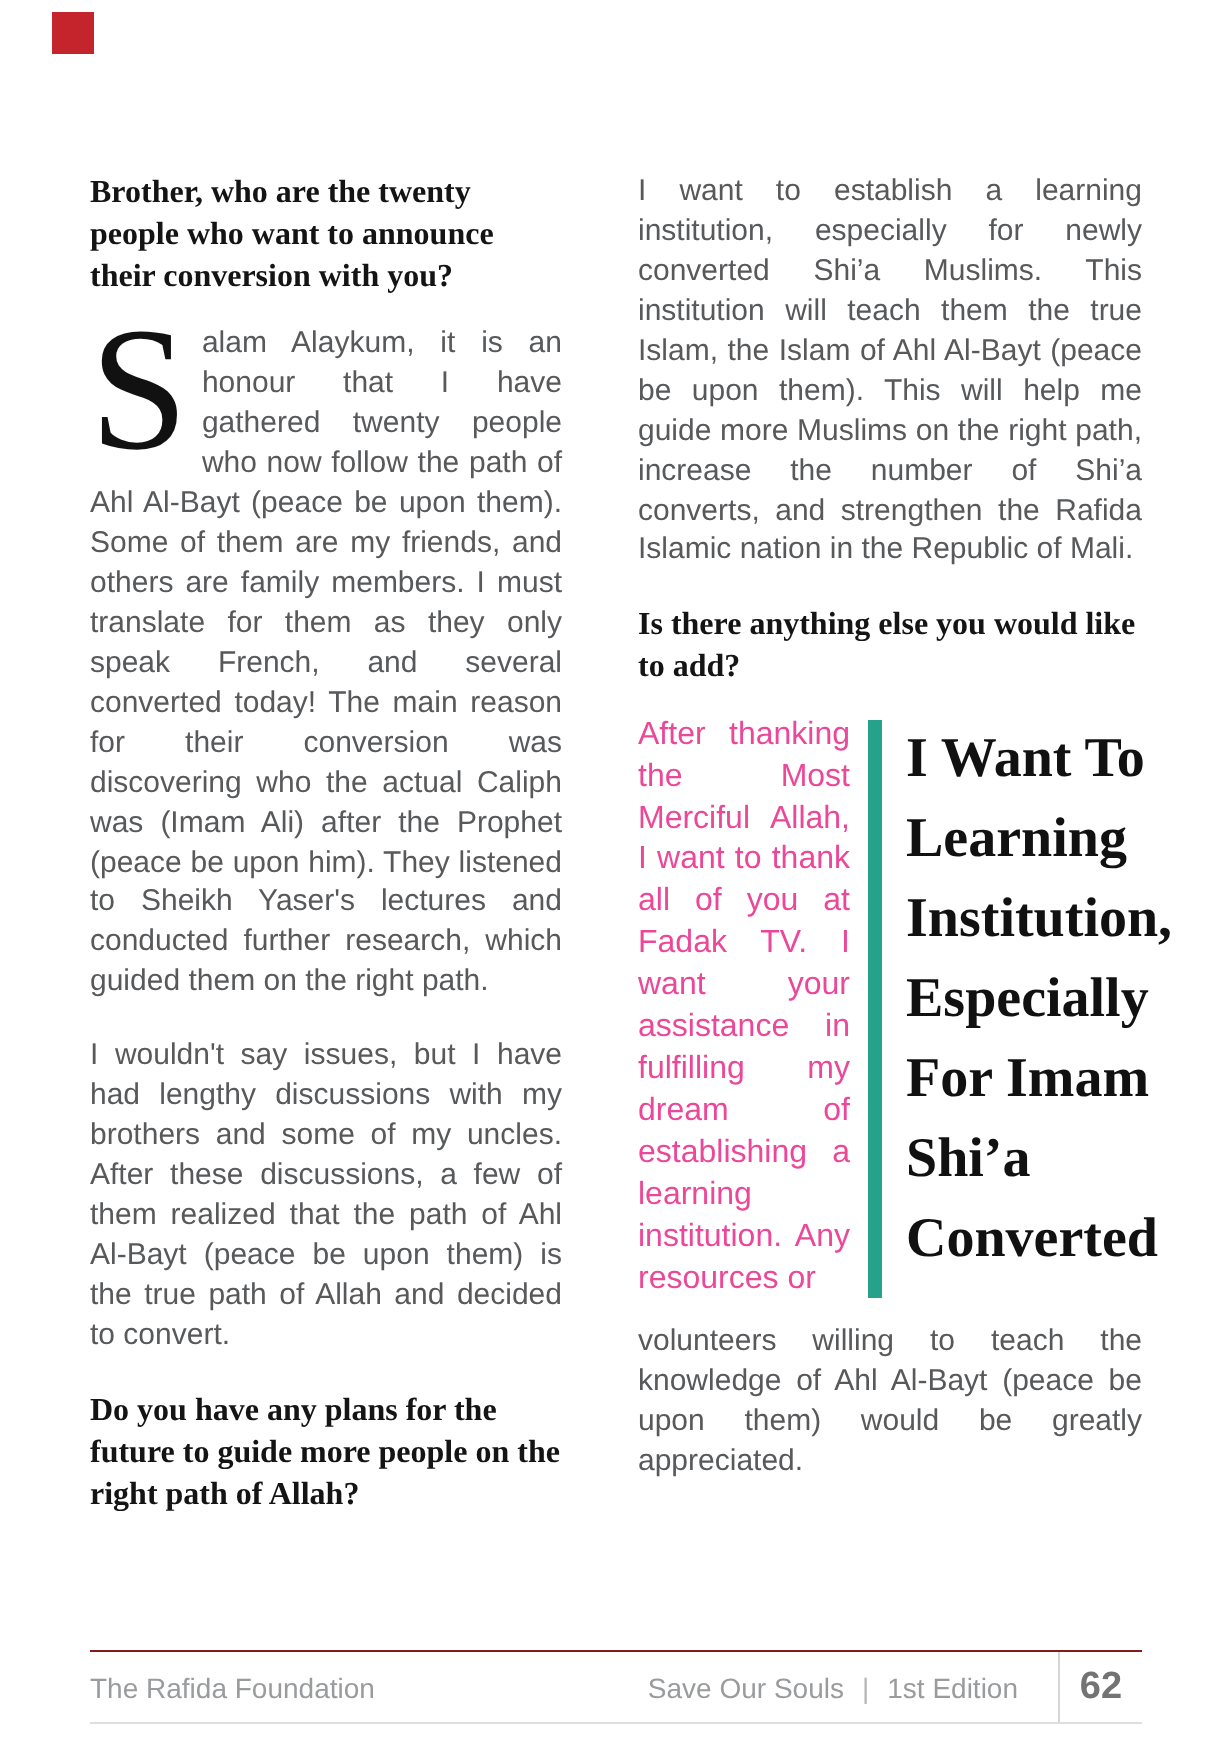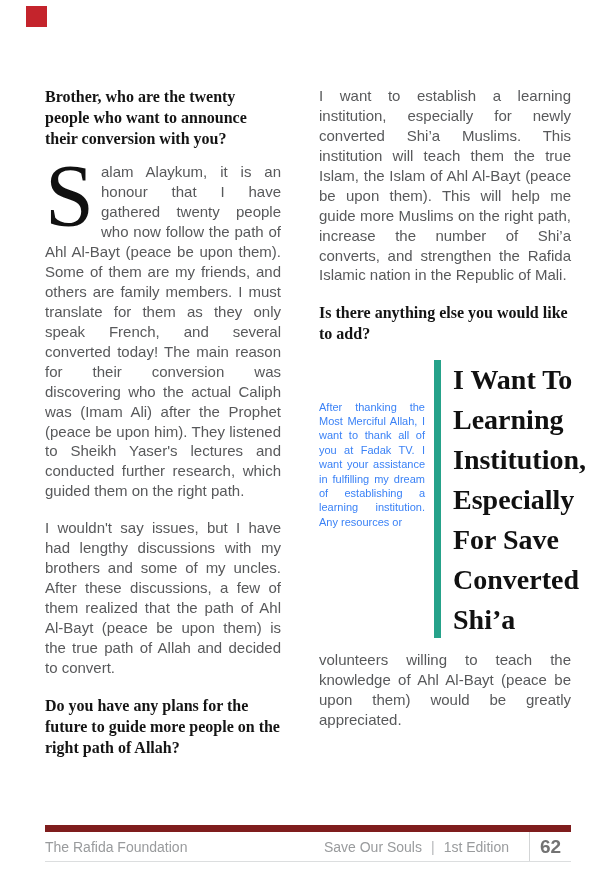--- a/index.html
+++ b/index.html
@@ -52,25 +52,24 @@
     font-weight: 400;
   }
   .quote-row {
     display: flex;
     align-items: stretch;
     margin: 12px 0 10px 0;
   }
   .quote-side-text {
     width: 106px;
     flex: 0 0 106px;
-    color: #3b82f6;
-    font-size: 11px;
+    color: #ec4899;
+    font-size: 16px;
     line-height: 1.31;
     text-align: justify;
-    margin-top: 42px;
   }
   .quote-bar {
     flex: 0 0 7px;
     width: 7px;
     background: #26a28a;
     margin: 2px 12px 2px 9px;
   }
   .pull-quote {
     flex: 1;
     font-family: "Liberation Serif", serif;
@@ -79,21 +78,21 @@
     font-size: 28px;
     line-height: 1.43;
     padding-top: 2px;
   }
   .footer {
     position: absolute;
     left: 45px;
     right: 44px;
     bottom: 8px;
     height: 37px;
-    border-top: 7px solid #7f1d1d;
+    border-top: 1px solid #7f1d1d;
     border-bottom: 1px solid #dcdedf;
     display: flex;
     align-items: center;
     justify-content: space-between;
     color: #999b9d;
     font-size: 14px;
   }
   .footer-right {
     display: flex;
     align-items: center;
@@ -135,23 +134,23 @@
       <div class="question">Is there anything else you would like to add?</div>
 
       <div class="quote-row">
         <div class="quote-side-text">After thanking the Most Merciful Allah, I want to thank all of you at Fadak TV. I want your assistance in fulfilling my dream of establishing a learning institution. Any resources or</div>
         <div class="quote-bar" style="background-color: rgb(38, 162, 138);"></div>
         <div class="pull-quote">
             <div>I Want To</div>
             <div>Learning</div>
             <div>Institution,</div>
             <div>Especially</div>
-            <div>For Save</div>
+            <div>For Imam</div>
+            <div>Shi’a</div>
             <div>Converted</div>
-            <div>Shi’a</div>
           </div>
       </div>
 
       <p class="answer">volunteers willing to teach the knowledge of Ahl Al-Bayt (peace be upon them) would be greatly appreciated.</p>
     </div>
 
   </div>
 
   <div class="footer">
     <span>The Rafida Foundation</span>

